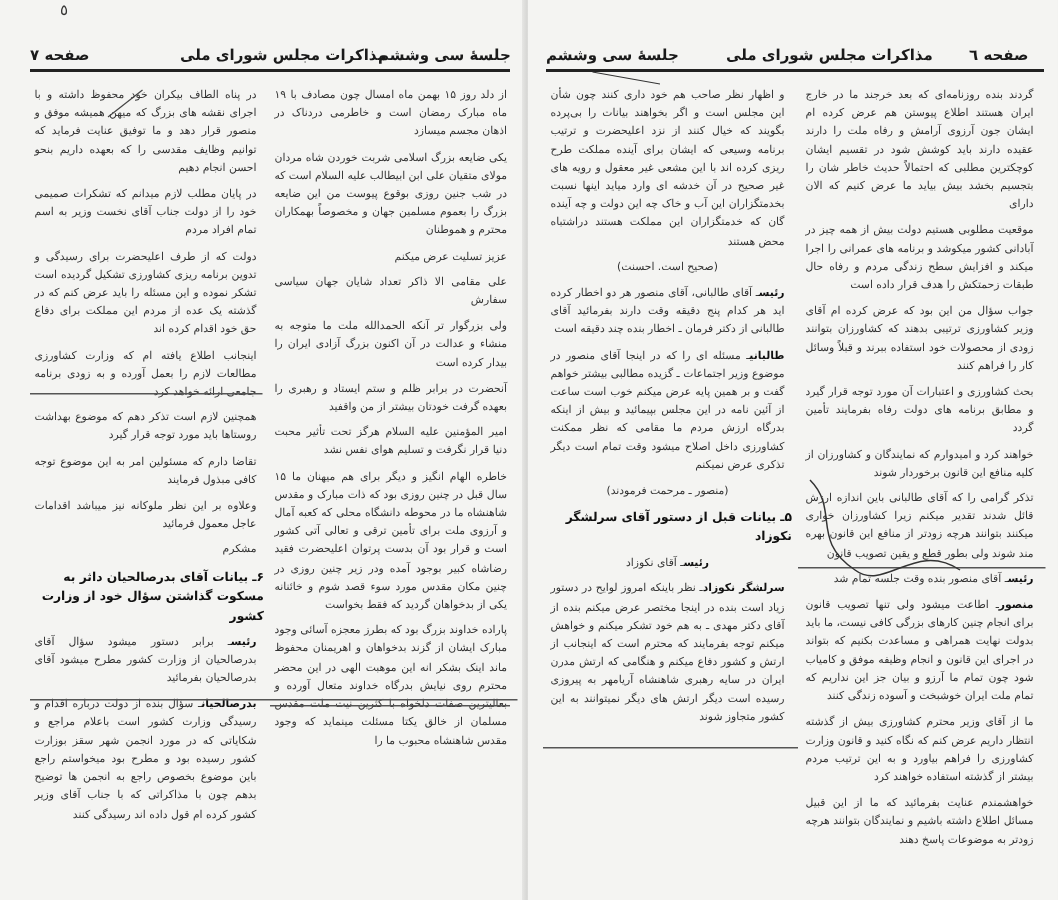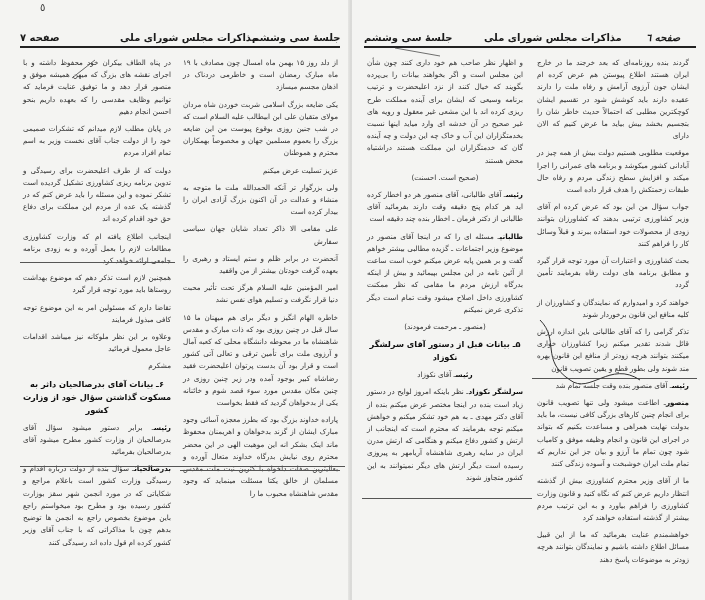--- a/index.html
+++ b/index.html
@@ -29,21 +29,21 @@
     position:absolute; top:46px; height:2px; background:#222;
   }
   .page-dot { position:absolute; font-size:10px; color:#333; }
   .col {
     position:absolute; direction:rtl; text-align:justify;
     font-size:7.2px; line-height:12.2px; color:#333;
     font-family:"DejaVu Sans", sans-serif;
   }
   .col p { margin:5px; }
   .heading {
-    font-weight:bold; font-size:8.2px; text-align:center; color:#111;
+    font-weight:bold; font-size:8.2px; text-align:right; color:#111;
     line-height:13px;
   }
   .speaker { font-weight:bold; color:#111; }
   .hr-strike {
     position:absolute; height:1px; background:#555;
   }
   .pen-line {
     position:absolute; pointer-events:none;
   }
 </style>
@@ -56,22 +56,22 @@
     <span class="h-part" style="left:0;">صفحه ۷</span>
     <span class="h-part" style="left:100px;">مذاکرات مجلس شورای ملی</span>
     <span class="h-part" style="left:232px;">جلسهٔ سی وششم</span>
   </div>
   <div class="header-rule" style="left:20px;width:320px;"></div>
 
   <div class="col" style="left:178px;top:52px;width:165px;height:540px;overflow:hidden;">
     <p>از دلد روز ۱۵ بهمن ماه امسال چون مصادف با ۱۹ ماه مبارک رمضان است و خاطرمی دردناک در اذهان مجسم میسازد</p>
     <p>یکی ضایعه بزرگ اسلامی شربت خوردن شاه مردان مولای متقیان علی ابن ابیطالب علیه السلام است که در شب جنین روزی بوقوع پیوست من این ضایعه بزرگ را بعموم مسلمین جهان و مخصوصاً بهمکاران محترم و هموطنان</p>
     <p>عزیز تسلیت عرض میکنم</p>
+    <p>علی مقامی الا ذاکر تعداد شایان جهان سیاسی سفارش</p>
     <p>ولی بزرگوار تر آنکه الحمدالله ملت ما متوجه به منشاء و عدالت در آن اکنون بزرگ آزادی ایران را بیدار کرده است</p>
-    <p>علی مقامی الا ذاکر تعداد شایان جهان سیاسی سفارش</p>
     <p>آنحضرت در برابر ظلم و ستم ایستاد و رهبری را بعهده گرفت خودتان بیشتر از من واقفید</p>
     <p>امیر المؤمنین علیه السلام هرگز تحت تأثیر محبت دنیا قرار نگرفت و تسلیم هوای نفس نشد</p>
     <p>خاطره الهام انگیز و دیگر برای هم میهنان ما ۱۵ سال قبل در چنین روزی بود که ذات مبارک و مقدس شاهنشاه ما در محوطه دانشگاه محلی که کعبه آمال و آرزوی ملت برای تأمین ترقی و تعالی آتی کشور است و قرار بود آن بدست پرتوان اعلیحضرت فقید رضاشاه کبیر بوجود آمده ودر زیر چنین روزی در چنین مکان مقدس مورد سوء قصد شوم و خائنانه یکی از بدخواهان گردید که فقط بخواست</p>
     <p>پاراده خداوند بزرگ بود که بطرز معجزه آسائی وجود مبارک ایشان از گزند بدخواهان و اهریمنان محفوظ ماند اینک بشکر انه این موهبت الهی در این محضر محترم روی نیایش بدرگاه خداوند متعال آورده و بعالیترین صفات دلخواه با کثرین نیت ملت مقدس مسلمان از خالق یکتا مسئلت مینماید که وجود مقدس شاهنشاه محبوب ما را</p>
   </div>
 
   <div class="col" style="left:18px;top:52px;width:158px;height:540px;overflow:hidden;">
     <p>در پناه الطاف بیکران خود محفوظ داشته و با اجرای نقشه های بزرگ که میهن همیشه موفق و منصور قرار دهد و ما توفیق عنایت فرماید که توانیم وظایف مقدسی را که بعهده داریم بنحو احسن انجام دهیم</p>
     <p>در پایان مطلب لازم میدانم که تشکرات صمیمی خود را از دولت جناب آقای نخست وزیر به اسم تمام افراد مردم</p>
     <p>دولت که از طرف اعلیحضرت برای رسیدگی و تدوین برنامه ریزی کشاورزی تشکیل گردیده است تشکر نموده و این مسئله را باید عرض کنم که در گذشته یک عده از مردم این مملکت برای دفاع حق خود اقدام کرده اند</p>
@@ -89,21 +89,21 @@
   <div class="hr-strike" style="left:20px;top:262px;width:155px;"></div>
   <div class="hr-strike" style="left:180px;top:470px;width:160px;"></div>
 </div>
 
 <div class="spine"></div>
 
 <div class="page right">
   <div class="header" style="left:12px;width:330px;">
     <span class="h-part" style="left:0;">جلسهٔ سی وششم</span>
     <span class="h-part" style="left:120px;">مذاکرات مجلس شورای ملی</span>
-    <span class="h-part" style="left:282px;font-style:italic;">صفحه ٦</span>
+    <span class="h-part" style="left:282px;">صفحه ٦</span>
   </div>
   <div class="header-rule" style="left:12px;width:332px;"></div>
 
   <div class="col" style="left:180px;top:52px;width:162px;height:540px;overflow:hidden;">
     <p>گردند بنده روزنامه‌ای که بعد خرجند ما در خارج ایران هستند اطلاع پیوستن هم عرض کرده ام ایشان جون آرزوی آرامش و رفاه ملت را دارند عقیده دارند باید کوشش شود در تقسیم ایشان کوچکترین مطلبی که احتمالاً حدیث خاطر شان را بتجسیم بخشد بیش بیاید ما عرض کنیم که الان دارای</p>
     <p>موقعیت مطلوبی هستیم دولت بیش از همه چیز در آبادانی کشور میکوشد و برنامه های عمرانی را اجرا میکند و افزایش سطح زندگی مردم و رفاه حال طبقات زحمتکش را هدف قرار داده است</p>
     <p>جواب سؤال من این بود که عرض کرده ام آقای وزیر کشاورزی ترتیبی بدهند که کشاورزان بتوانند زودی از محصولات خود استفاده ببرند و قبلاً وسائل کار را فراهم کنند</p>
     <p>بحث کشاورزی و اعتبارات آن مورد توجه قرار گیرد و مطابق برنامه های دولت رفاه بفرمایند تأمین گردد</p>
     <p>خواهند کرد و امیدوارم که نمایندگان و کشاورزان از کلیه منافع این قانون برخوردار شوند</p>
     <p>تذکر گرامی را که آقای طالبانی باین اندازه ارزش قائل شدند تقدیر میکنم زیرا کشاورزان خواری میکنند بتوانند هرچه زودتر از منافع این قانون بهره مند شوند ولی بطور قطع و یقین تصویب قانون</p>

